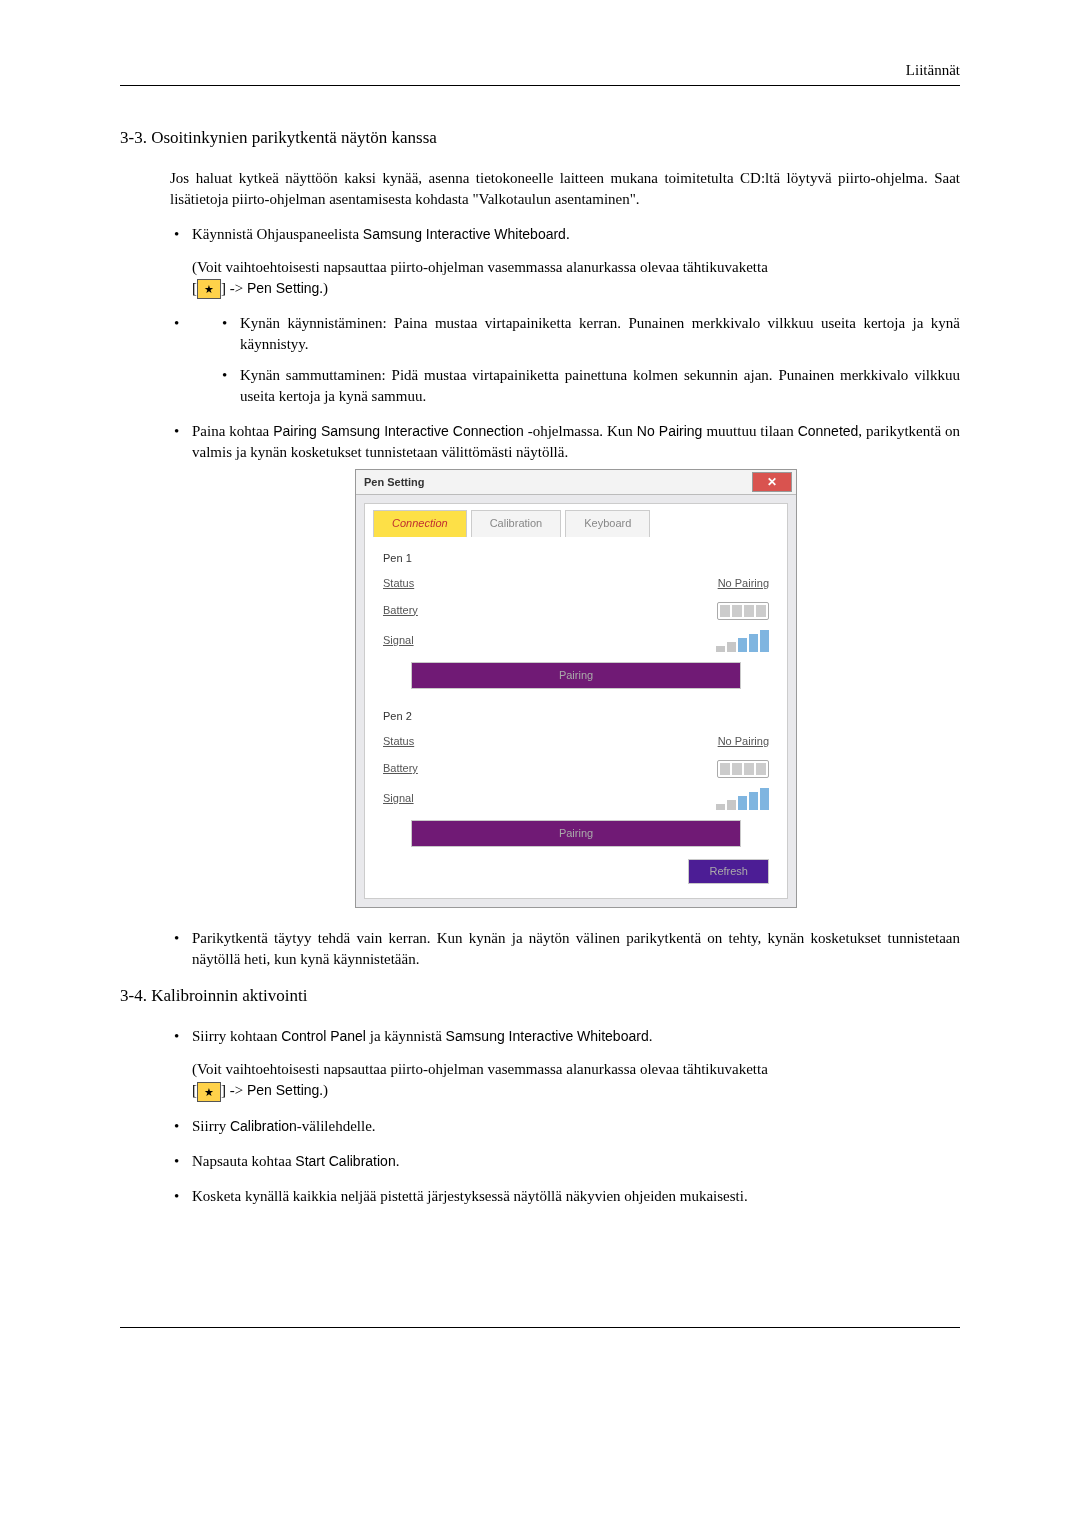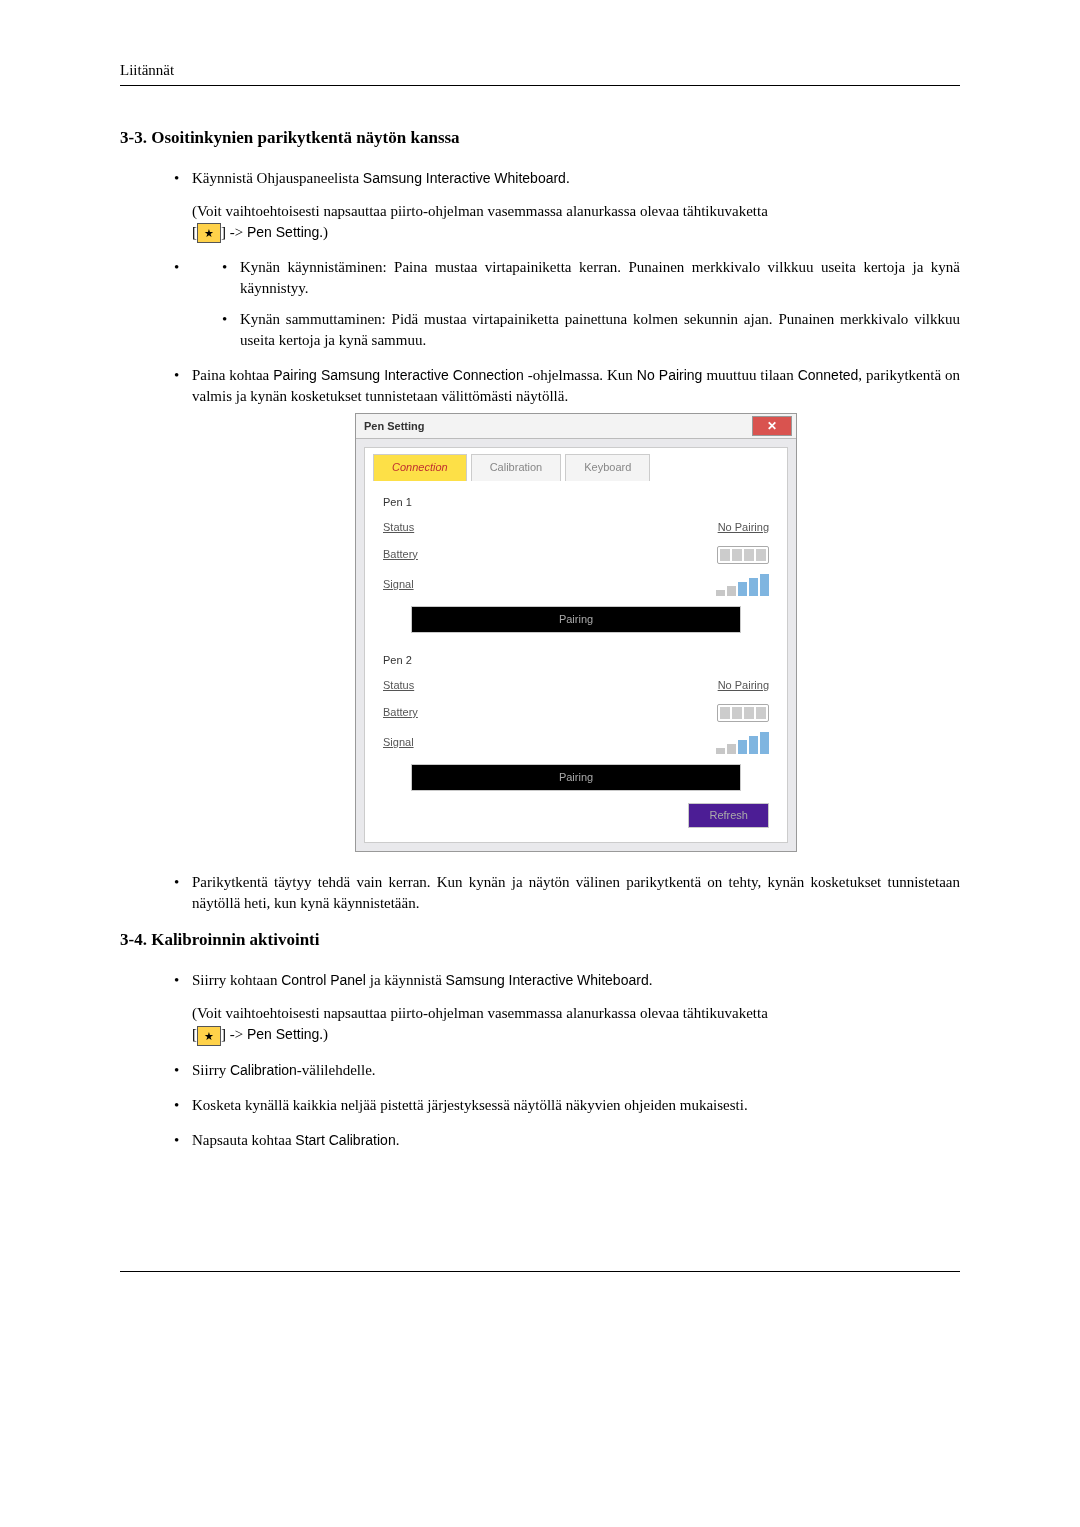--- a/index.html
+++ b/index.html
@@ -7,29 +7,29 @@
     padding: 60px 120px;
     font-family: "Times New Roman", serif;
     font-size: 15px;
     color: #000;
     background: #fff;
     width: 1080px;
     box-sizing: border-box;
     line-height: 1.4;
   }
   .header-title {
-    text-align: left;
+    text-align: right;
     font-size: 15px;
     padding-bottom: 4px;
     border-bottom: 1.5px solid #000;
     margin-bottom: 40px;
   }
   h2 {
     font-size: 17px;
-    font-weight: bold;
+    font-weight: normal;
     margin: 10px 0 18px 0;
   }
   .indent {
     margin-left: 50px;
   }
   p { margin: 6px 0; text-align: justify; }
   ul.bullets {
     list-style: none;
     padding-left: 0;
     margin: 10px 0;
@@ -156,21 +156,21 @@
   .signal span:nth-child(3){height:14px;background:#7fb5e0}
   .signal span:nth-child(4){height:18px;background:#7fb5e0}
   .signal span:nth-child(5){height:22px;background:#7fb5e0}
   .dlg-btn {
     display: block;
     width: 85%;
     margin: 8px auto 0 auto;
     padding: 5px 0;
     text-align: center;
     border: 1px solid #c9c9c9;
-    background: #000000;
+    background: #701a75;
     color: #aaa;
     font-size: 11px;
   }
   .dlg-refresh {
     text-align: right;
     padding: 6px 18px 0 0;
   }
   .dlg-refresh .btn {
     display: inline-block;
     padding: 4px 20px;
@@ -185,20 +185,21 @@
   }
 </style>
 </head>
 <body>
 
 <div class="header-title">Liitännät</div>
 
 <h2>3-3. Osoitinkynien parikytkentä näytön kanssa</h2>
 
 <div class="indent">
+  <p>Jos haluat kytkeä näyttöön kaksi kynää, asenna tietokoneelle laitteen mukana toimitetulta CD:ltä löytyvä piirto-ohjelma. Saat lisätietoja piirto-ohjelman asentamisesta kohdasta "Valkotaulun asentaminen".</p>
 
   <ul class="bullets">
     <li>
       <span>Käynnistä Ohjauspaneelista </span><span class="sans">Samsung Interactive Whiteboard</span><span>.</span>
       <p style="margin-top:12px">
         <span>(Voit vaihtoehtoisesti napsauttaa piirto-ohjelman vasemmassa alanurkassa olevaa tähtikuvaketta</span><br>
         [<span class="star-icon">★</span><span>] -&gt; </span><span class="sans">Pen Setting</span><span>.)</span>
       </p>
     </li>
 
@@ -298,20 +299,20 @@
     <li>
       <span>Siirry kohtaan </span><span class="sans">Control Panel</span><span> ja käynnistä </span><span class="sans">Samsung Interactive Whiteboard</span><span>.</span>
       <p style="margin-top:12px">
         <span>(Voit vaihtoehtoisesti napsauttaa piirto-ohjelman vasemmassa alanurkassa olevaa tähtikuvaketta</span><br>
         [<span class="star-icon">★</span><span>] -&gt; </span><span class="sans">Pen Setting</span><span>.)</span>
       </p>
     </li>
     <li>
       <span>Siirry </span><span class="sans">Calibration</span><span>-välilehdelle.</span>
     </li>
+    <li>
+      <span>Napsauta kohtaa </span><span class="sans">Start Calibration</span><span>.</span>
+    </li>
     <li>Kosketa kynällä kaikkia neljää pistettä järjestyksessä näytöllä näkyvien ohjeiden mukaisesti.</li>
-    <li>
-      <span>Napsauta kohtaa </span><span class="sans">Start Calibration</span><span>.</span>
-    </li>
   </ul>
 </div>
 
 <div class="footer-rule"></div>
 
 </body></html>

